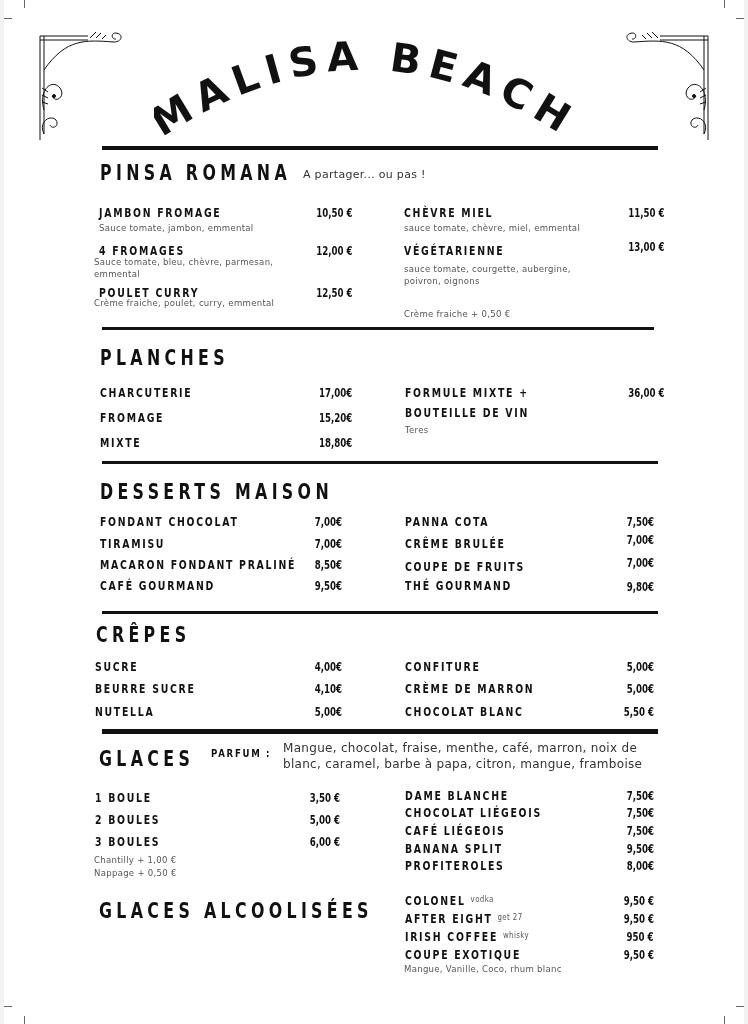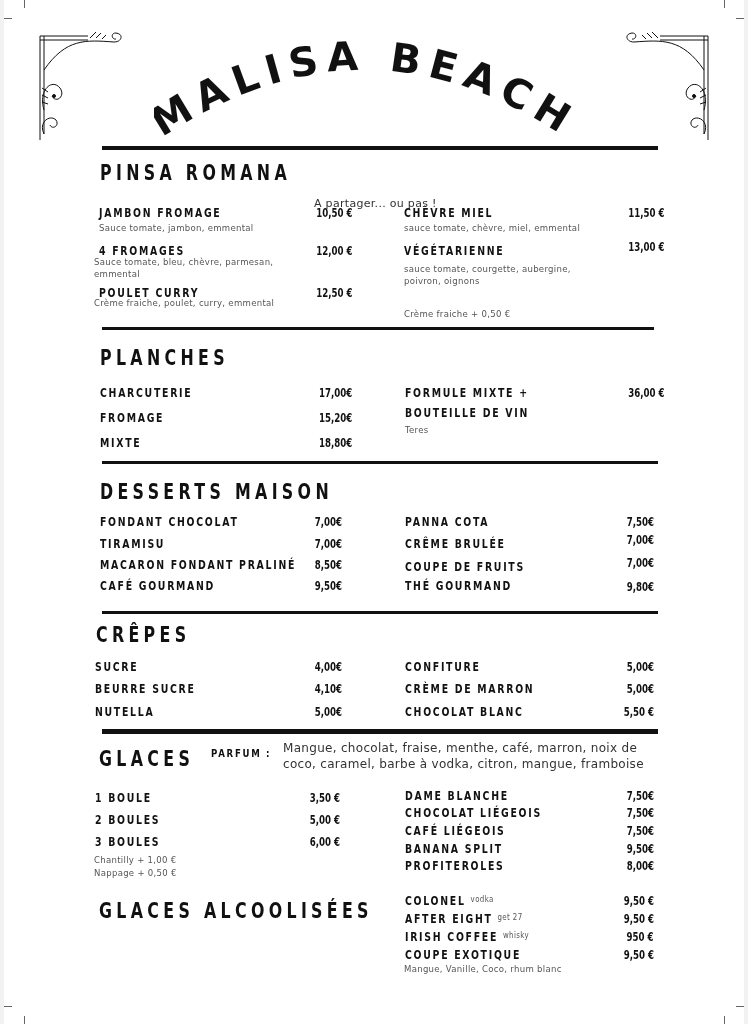--- a/index.html
+++ b/index.html
@@ -53,21 +53,21 @@
         <path id="arc" d="M 20 110 Q 210 -10 400 110"></path>
       </defs>
     <text font-family="DejaVu Sans, sans-serif" font-weight="bold" font-size="40" letter-spacing="8" fill="#111" text-anchor="middle">
       <textPath href="#arc" startOffset="50%">MALISA BEACH</textPath>
     </text>
   </svg>
 
   <div class="rule" style="top:146px;height:4px;"></div>
 
   <div class="sec-title" style="left:96px;top:160px;">PINSA ROMANA</div>
-  <div class="note" style="left:310px;top:168px;font-size:11px;margin-top:29px;">A partager... ou pas !</div>
+  <div class="note" style="left:299px;top:168px;font-size:11px;">A partager... ou pas !</div>
 
   <div class="item" style="left:95px;top:206px;">JAMBON FROMAGE</div>
   <div class="price" style="right:392px;top:206px;">10,50 €</div>
   <div class="desc" style="left:95px;top:223px;">Sauce tomate, jambon, emmental</div>
 
   <div class="item" style="left:95px;top:244px;">4 FROMAGES</div>
   <div class="price" style="right:392px;top:244px;">12,00 €</div>
   <div class="desc" style="left:90px;top:257px;">Sauce tomate, bleu, chèvre, parmesan,</div>
   <div class="desc" style="left:90px;top:269px;">emmental</div>
 
@@ -134,21 +134,21 @@
   <div class="item" style="left:401px;top:682px;">CRÈME DE MARRON</div>
   <div class="price" style="right:90px;top:682px;">5,00€</div>
   <div class="item" style="left:401px;top:705px;">CHOCOLAT BLANC</div>
   <div class="price" style="right:90px;top:705px;">5,50 €</div>
 
   <div class="rule" style="top:729px;height:5px;width:556px;"></div>
 
   <div class="sec-title" style="left:95px;top:746px;">GLACES</div>
   <div class="item" style="left:207px;top:747px;font-size:11px;">PARFUM :</div>
   <div class="note" style="left:279px;top:741px;">Mangue, chocolat, fraise, menthe, café, marron, noix de</div>
-  <div class="note" style="left:279px;top:757px;">coco, caramel, barbe à vodka, citron, mangue, framboise</div>
+  <div class="note" style="left:279px;top:757px;">blanc, caramel, barbe à papa, citron, mangue, framboise</div>
 
   <div class="item" style="left:91px;top:791px;">1 BOULE</div>
   <div class="price" style="right:404px;top:791px;">3,50 €</div>
   <div class="item" style="left:91px;top:813px;">2 BOULES</div>
   <div class="price" style="right:404px;top:813px;">5,00 €</div>
   <div class="item" style="left:91px;top:835px;">3 BOULES</div>
   <div class="price" style="right:404px;top:835px;">6,00 €</div>
   <div class="desc" style="left:90px;top:855px;">Chantilly + 1,00 €</div>
   <div class="desc" style="left:90px;top:868px;">Nappage + 0,50 €</div>
 

